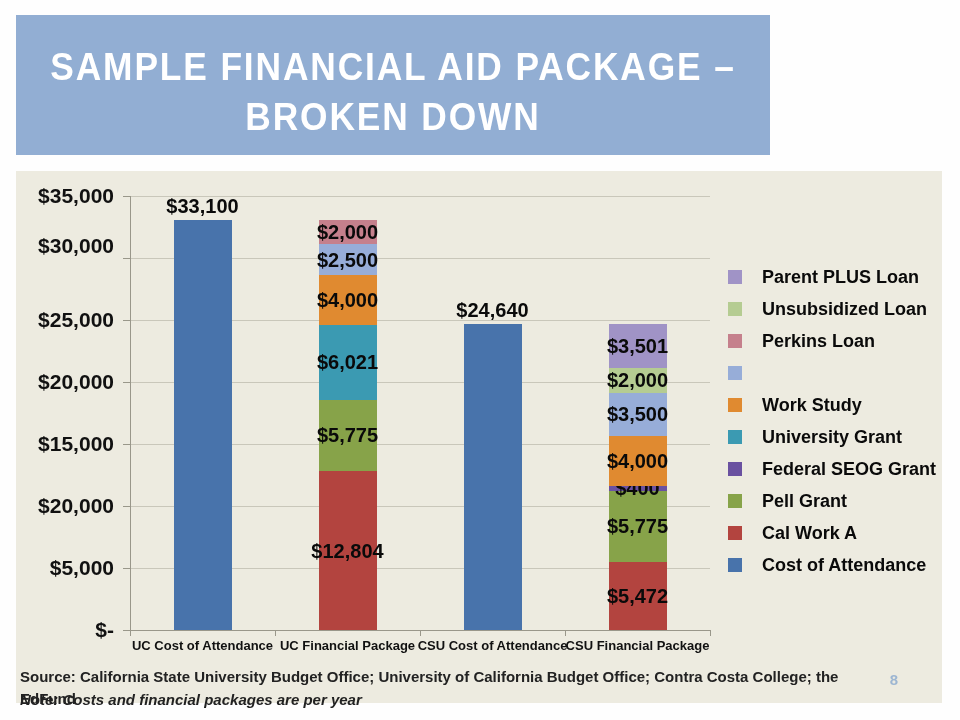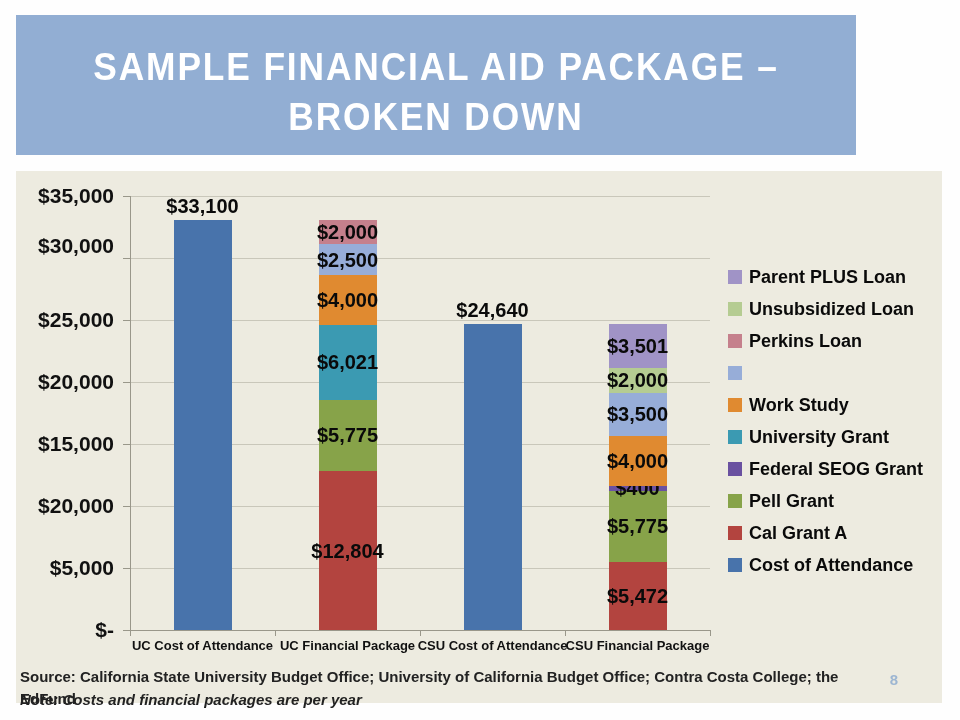--- a/index.html
+++ b/index.html
@@ -1,21 +1,21 @@
 <!DOCTYPE html>
 <html><head>
 <meta charset="utf-8">
 <style>
   html,body { margin:0; padding:0; background:#fff; }
   .slide {
     position:relative; width:960px; height:720px; background:#fefefe;
     font-family:"Liberation Sans", sans-serif; overflow:hidden;
   }
   .banner {
-    position:absolute; left:16px; top:15px; width:840px; height:126px;
+    position:absolute; left:16px; top:15px; width:754px; height:126px;
     padding-top:14px; display:flex; flex-direction:column; justify-content:center;
     text-align:center; color:#ffffff;
   }
   .banner .title-line {
     font-weight:bold; font-size:38px; line-height:50px; letter-spacing:2px;
     transform:scaleX(0.93); white-space:nowrap;
   }
   .chart-panel { position:absolute; left:16px; top:171px; width:926px; height:532px; }
   .gridline   { position:absolute; height:1px; background:#c9c7ba; }
   .axis-line  { position:absolute; background:#99978a; }
@@ -28,21 +28,21 @@
   .seg-label, .total-label {
     position:absolute; transform:translate(-50%,-50%); white-space:nowrap;
     font-weight:bold; font-size:20px; color:#0a0a0a;
   }
   .cat-label {
     position:absolute; width:150px; text-align:center; font-weight:bold;
     font-size:13px; color:#111;
   }
   .legend-item { position:absolute; height:32px; display:flex; align-items:center; }
   .legend-swatch { width:14px; height:14px; flex:0 0 14px; }
-  .legend-label { margin-left:7px; font-weight:bold; font-size:18px; color:#0a0a0a; white-space:nowrap; }
+  .legend-label { margin-left:20px; font-weight:bold; font-size:18px; color:#0a0a0a; white-space:nowrap; }
   .footer-line {
     position:absolute; left:20px; width:860px; font-weight:bold;
     font-size:15px; color:#222222; line-height:22px;
   }
   .page-number {
     position:absolute; left:882px; top:671px; width:24px; text-align:center;
     font-weight:bold; font-size:15px; color:#9db6d2;
   }
 </style>
 </head>
@@ -146,21 +146,21 @@
       <div class="legend-item" style="left: 712px; top: 282px;">
         <span class="legend-swatch" style="background: rgb(106, 81, 160);"></span>
         <span class="legend-label">Federal SEOG Grant</span>
       </div>
       <div class="legend-item" style="left: 712px; top: 314px;">
         <span class="legend-swatch" style="background: rgb(135, 163, 73);"></span>
         <span class="legend-label">Pell Grant</span>
       </div>
       <div class="legend-item" style="left: 712px; top: 346px;">
         <span class="legend-swatch" style="background: rgb(179, 68, 63);"></span>
-        <span class="legend-label">Cal Grant A</span>
+        <span class="legend-label">Cal Work A</span>
       </div>
       <div class="legend-item" style="left: 712px; top: 378px;">
         <span class="legend-swatch" style="background: rgb(72, 115, 171);"></span>
         <span class="legend-label">Cost of Attendance</span>
       </div>
     </div>
 
   <div class="footer-line" style="top:666px;">Source: California State University Budget Office; University of California Budget Office; Contra Costa College; the EdFund</div>
   <div class="footer-line" style="top:689px;font-style:italic;">Note: Costs and financial packages are per year</div>
   <div class="page-number">8</div>

